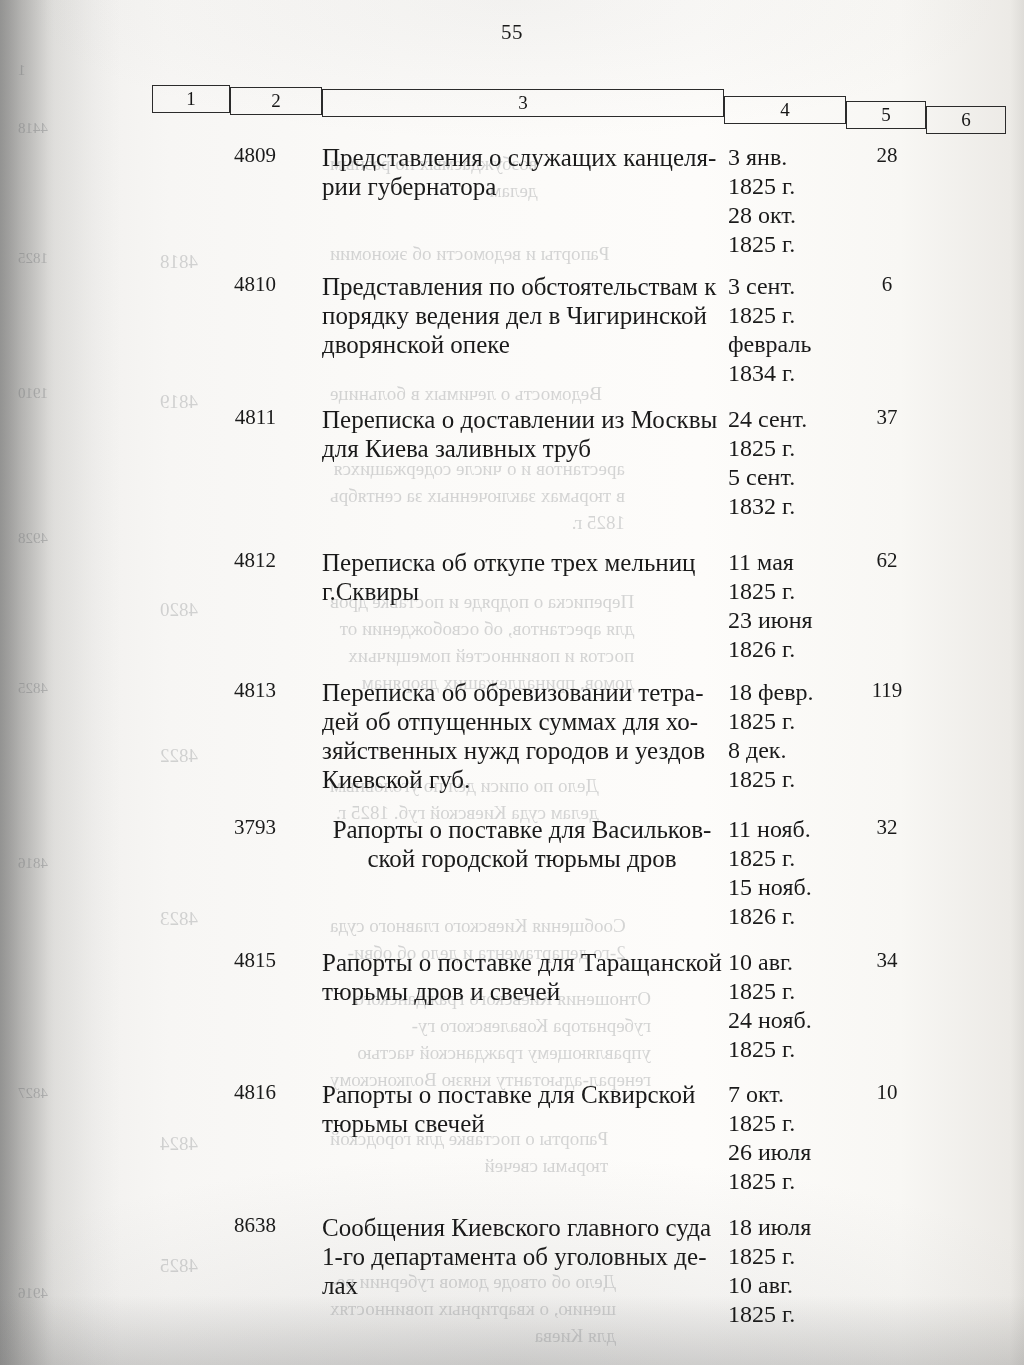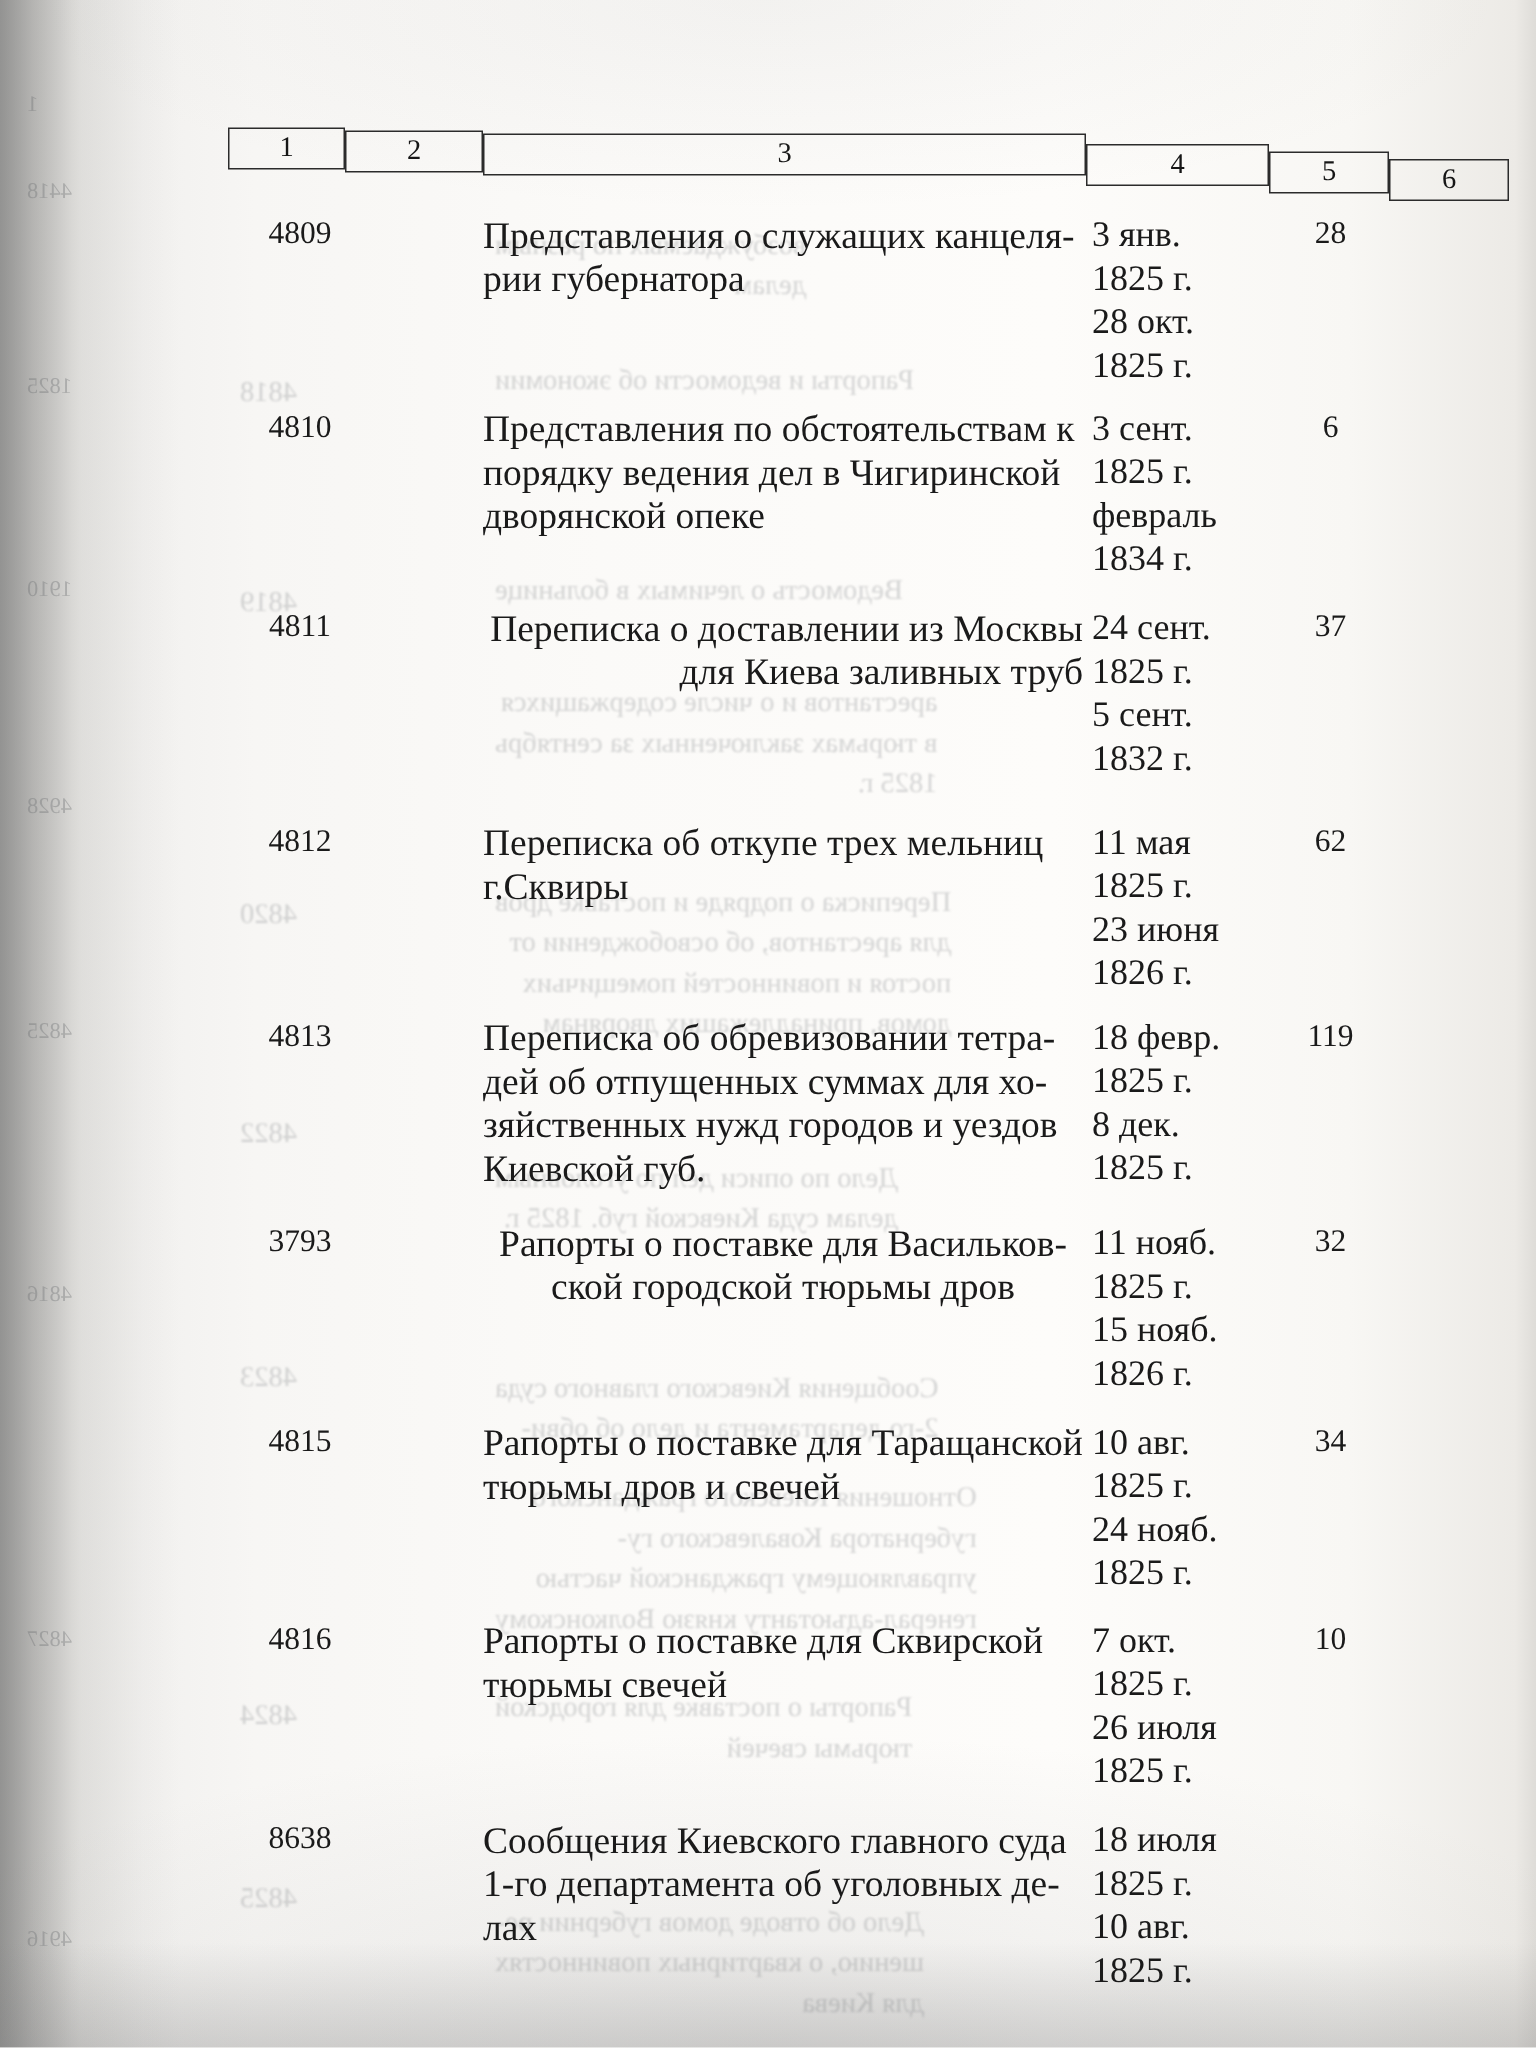--- a/index.html
+++ b/index.html
@@ -117,23 +117,23 @@
     top: 0;
     width: 1024px;
   }
   .row {
     position: absolute;
     left: 0;
     width: 1024px;
   }
   .c-num {
     position: absolute;
-    left: 140px;
+    left: 156px;
     width: 120px;
-    text-align: center;
+    text-align: right;
     font-size: 21px;
   }
   .c-title {
     position: absolute;
     left: 322px;
     width: 400px;
     font-size: 25px;
     line-height: 29px;
   }
   .c-dates {
@@ -197,20 +197,21 @@
     <div class="bleed-edge" style="top: 385px;">1910</div>
     <div class="bleed-edge" style="top: 530px;">4928</div>
     <div class="bleed-edge" style="top: 680px;">4825</div>
     <div class="bleed-edge" style="top: 855px;">4816</div>
     <div class="bleed-edge" style="top: 1085px;">4827</div>
     <div class="bleed-edge" style="top: 1285px;">4916</div>
   </div>
 
 <div class="content">
 
+  <div class="folio">55</div>
 
   <div class="colhead ch1">1</div>
   <div class="colhead ch2">2</div>
   <div class="colhead ch3">3</div>
   <div class="colhead ch4">4</div>
   <div class="colhead ch5">5</div>
   <div class="colhead ch6">6</div>
 
   <div class="rows" id="rows">
       <div class="row" style="top: 143px;">
@@ -229,21 +230,21 @@
 порядку ведения дел в Чигиринской
 дворянской опеке</div>
         <div class="c-dates">3 сент.
 1825 г.
 февраль
 1834 г.</div>
         <div class="c-sheets">6</div>
       </div>
       <div class="row" style="top: 405px;">
         <div class="c-num">4811</div>
-        <div class="c-title" style="white-space: pre-line; text-align: right;">Переписка о доставлении из Москвы
+        <div class="c-title" style="white-space: pre-line;">Переписка о доставлении из Москвы
 для Киева заливных труб</div>
         <div class="c-dates">24 сент.
 1825 г.
 5 сент.
 1832 г.</div>
         <div class="c-sheets">37</div>
       </div>
       <div class="row" style="top: 548px;">
         <div class="c-num">4812</div>
         <div class="c-title" style="white-space: pre-line;">Переписка об откупе трех мельниц

